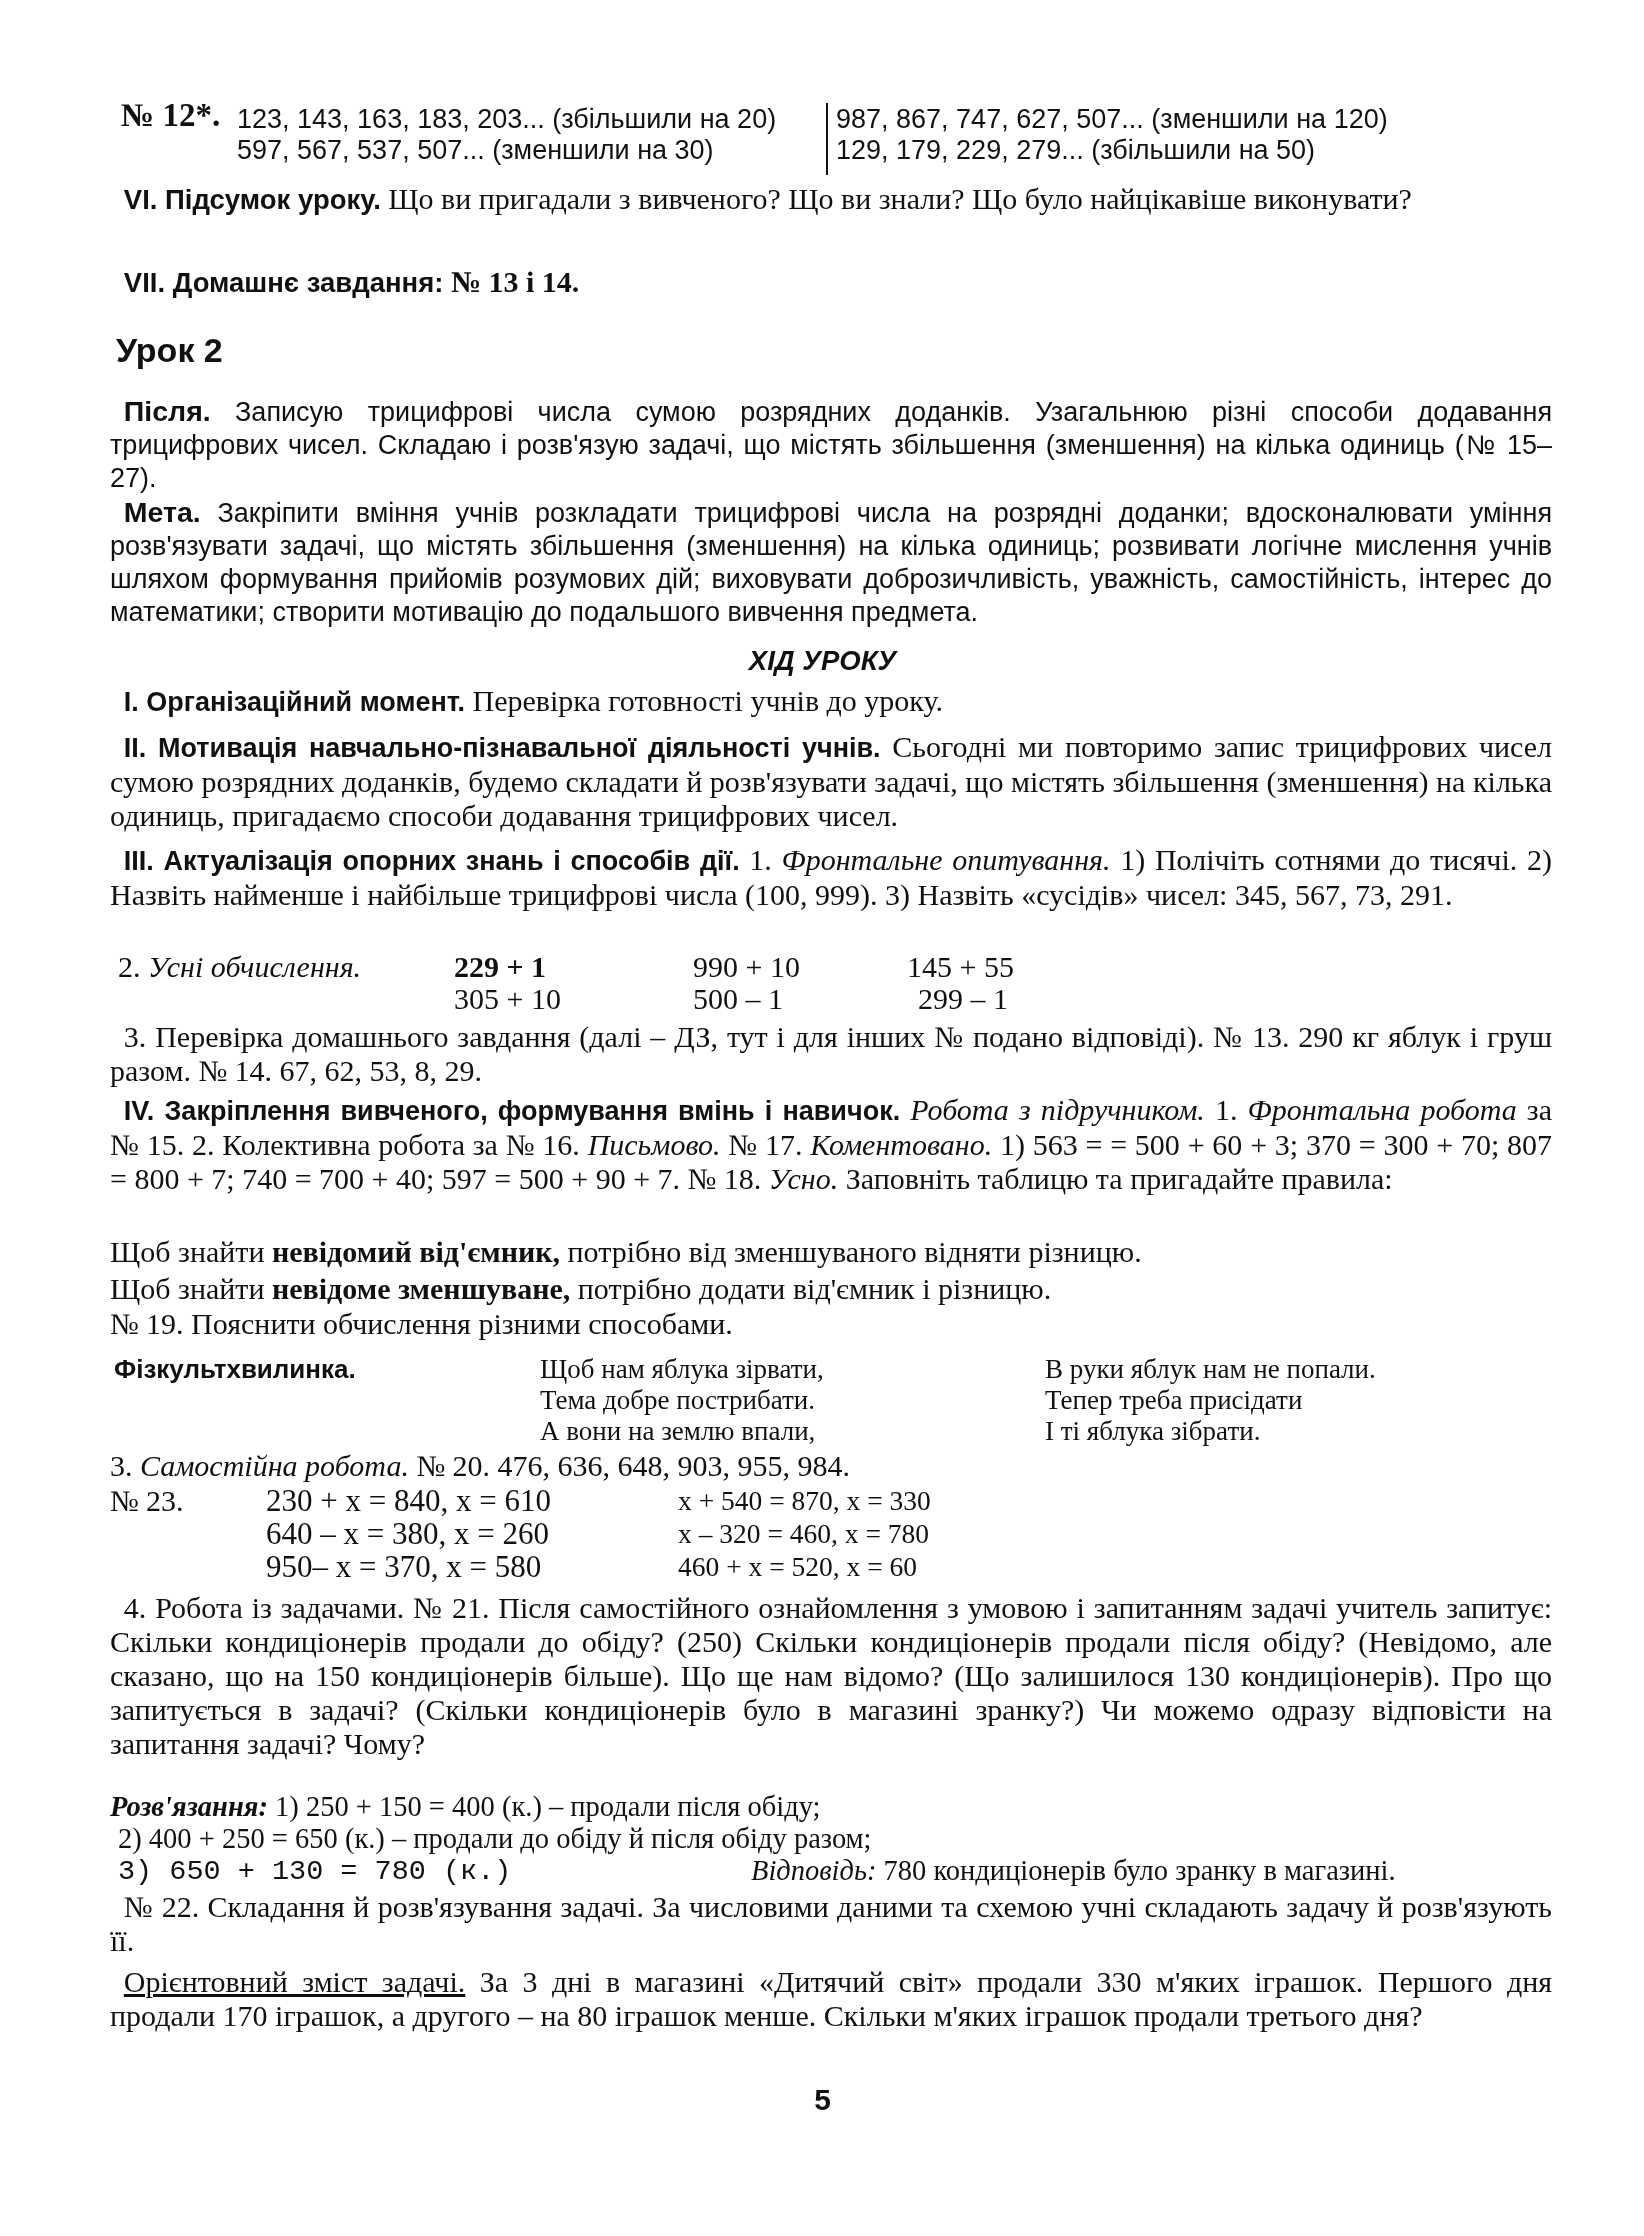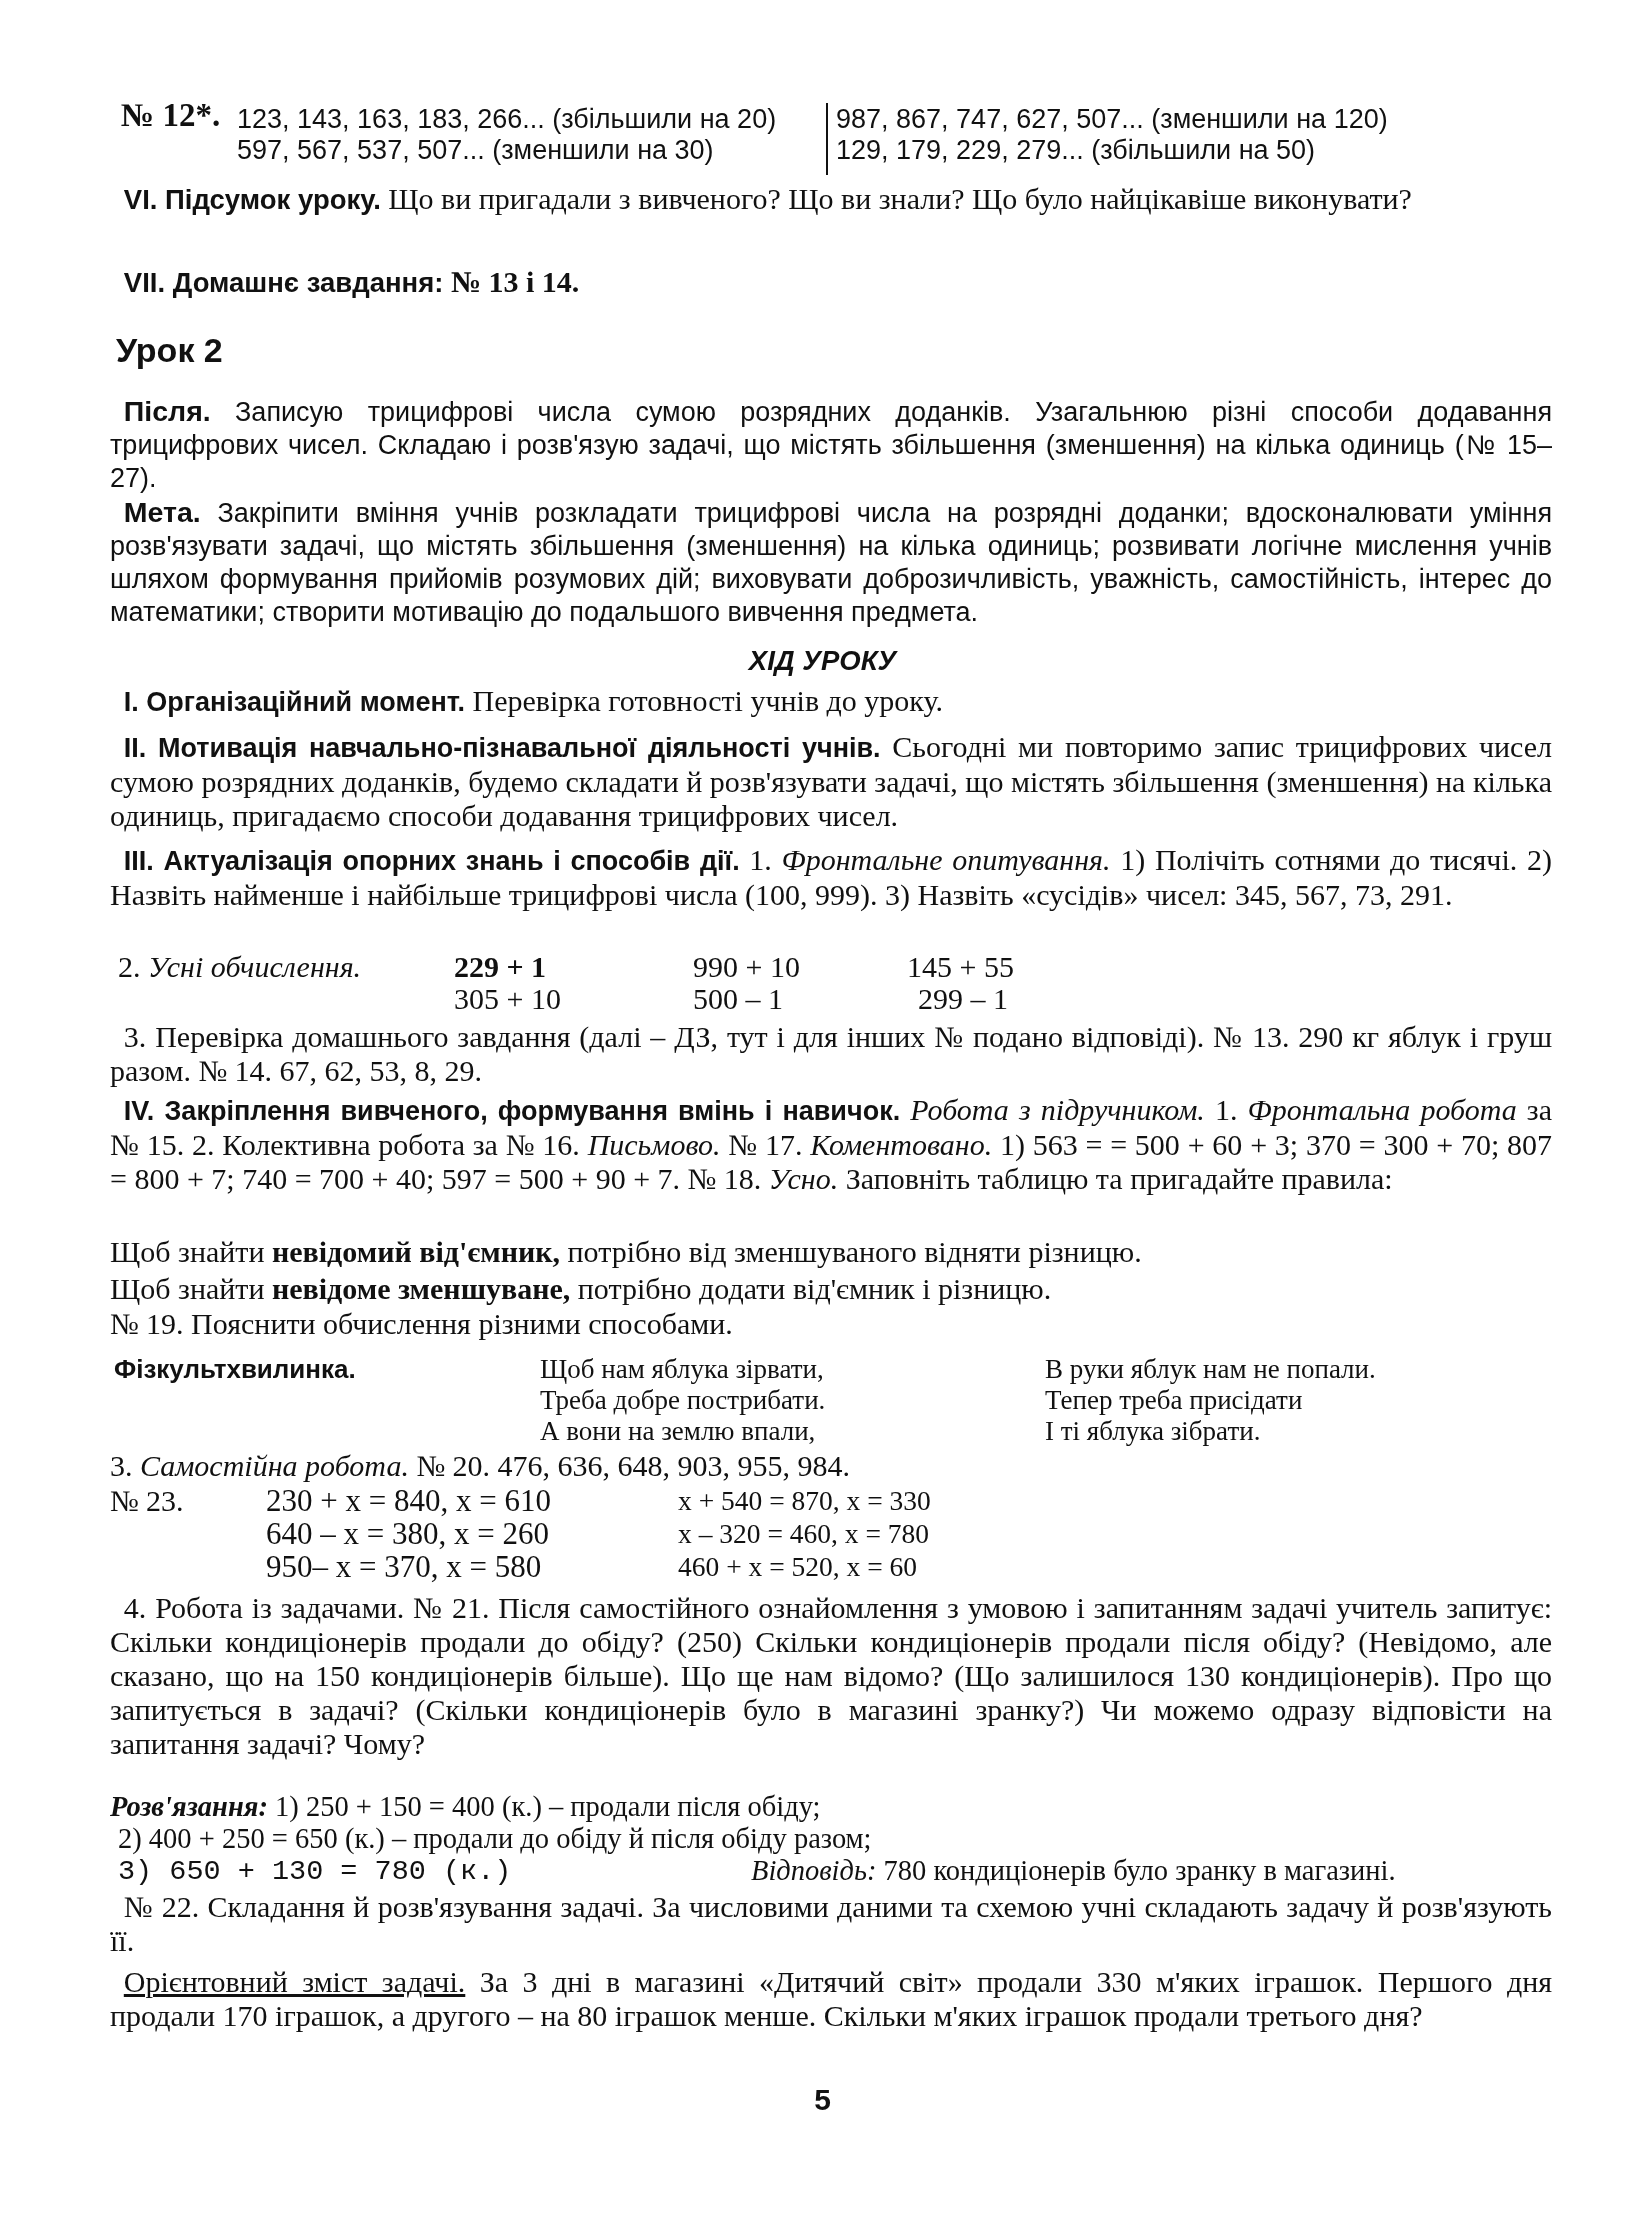--- a/index.html
+++ b/index.html
@@ -19,21 +19,21 @@
     .center-h { position: absolute; left: 0; width: 1645px; text-align: center; font-size: 27.5px; font-weight: bold; }
     .pagenum { position: absolute; left: 0; width: 1645px; text-align: center; font-size: 30px; font-weight: bold; top: 2083px; }
   </style>
 </head>
 <body>
 
 <div class="page">
 
   <div class="task12">
     <span class="abs serif b" style="left:121px; top:97px; font-size:33px;">№ 12*.</span>
-    <span class="abs sans row" style="left:237px; top:103px;">123, 143, 163, 183, 266... (збільшили на 20)</span>
+    <span class="abs sans row" style="left:237px; top:103px;">123, 143, 163, 183, 203... (збільшили на 20)</span>
     <span class="abs sans row" style="left:237px; top:134px;">597, 567, 537, 507... (зменшили на 30)</span>
     <div class="vline"></div>
     <span class="abs sans row" style="left:836px; top:103px;">987, 867, 747, 627, 507... (зменшили на 120)</span>
     <span class="abs sans row" style="left:836px; top:134px;">129, 179, 229, 279... (збільшили на 50)</span>
   </div>
 
   <p class="para serif" style="top:182px; margin:0; text-indent:13.8px;"><span class="sans b" style="font-size:27.5px;">VI. Підсумок уроку.</span><span> Що ви пригадали з вивченого? Що ви знали? Що було найцікавіше виконувати?</span></p>
 
   <p class="para serif" style="top:265px; margin:0; text-indent:13.8px;"><span class="sans b" style="font-size:27.5px;">VII. Домашнє завдання:</span><span class="b"> № 13 і 14.</span></p>
 
@@ -63,21 +63,21 @@
 
   <p class="para serif" style="top:1093px; margin:0; text-indent:13.8px;"><span class="sans b" style="font-size:27px;">IV. Закріплення вивченого, формування вмінь і навичок.</span><span class="i"> Робота з підручником.</span><span> 1. </span><span class="i">Фронтальна робота</span><span> за № 15. 2. Колективна робота за № 16. </span><span class="i">Письмово.</span><span> № 17. </span><span class="i">Коментовано.</span><span> 1) 563 = = 500 + 60 + 3; 370 = 300 + 70; 807 = 800 + 7; 740 = 700 + 40; 597 = 500 + 90 + 7. № 18. </span><span class="i">Усно.</span><span> Заповніть таблицю та пригадайте правила:</span></p>
 
   <div class="abs serif" style="left:110px; top:1235px; font-size:30px;"><span>Щоб знайти </span><span class="b">невідомий від'ємник,</span><span> потрібно від зменшуваного відняти різницю.</span></div>
   <div class="abs serif" style="left:110px; top:1272px; font-size:30px;"><span>Щоб знайти </span><span class="b">невідоме зменшуване,</span><span> потрібно додати від'ємник і різницю.</span></div>
   <div class="abs serif" style="left:110px; top:1307px; font-size:30px;">№ 19. Пояснити обчислення різними способами.</div>
 
   <div class="abs sans b" style="left:114px; top:1354px; font-size:26px;">Фізкультхвилинка.</div>
   <div class="abs serif" style="left:540px; top:1354px; font-size:27px; line-height:31px;">
     <div>Щоб нам яблука зірвати,</div>
-    <div>Треба добре пострибати.</div>
+    <div>Тема добре пострибати.</div>
     <div>А вони на землю впали,</div>
   </div>
   <div class="abs serif" style="left:1045px; top:1354px; font-size:27px; line-height:31px;">
     <div>В руки яблук нам не попали.</div>
     <div>Тепер треба присідати</div>
     <div>І ті яблука зібрати.</div>
   </div>
 
   <div class="abs serif" style="left:110px; top:1449px; font-size:30px;"><span>3. </span><span class="i">Самостійна робота.</span><span> № 20. 476, 636, 648, 903, 955, 984.</span></div>
 

